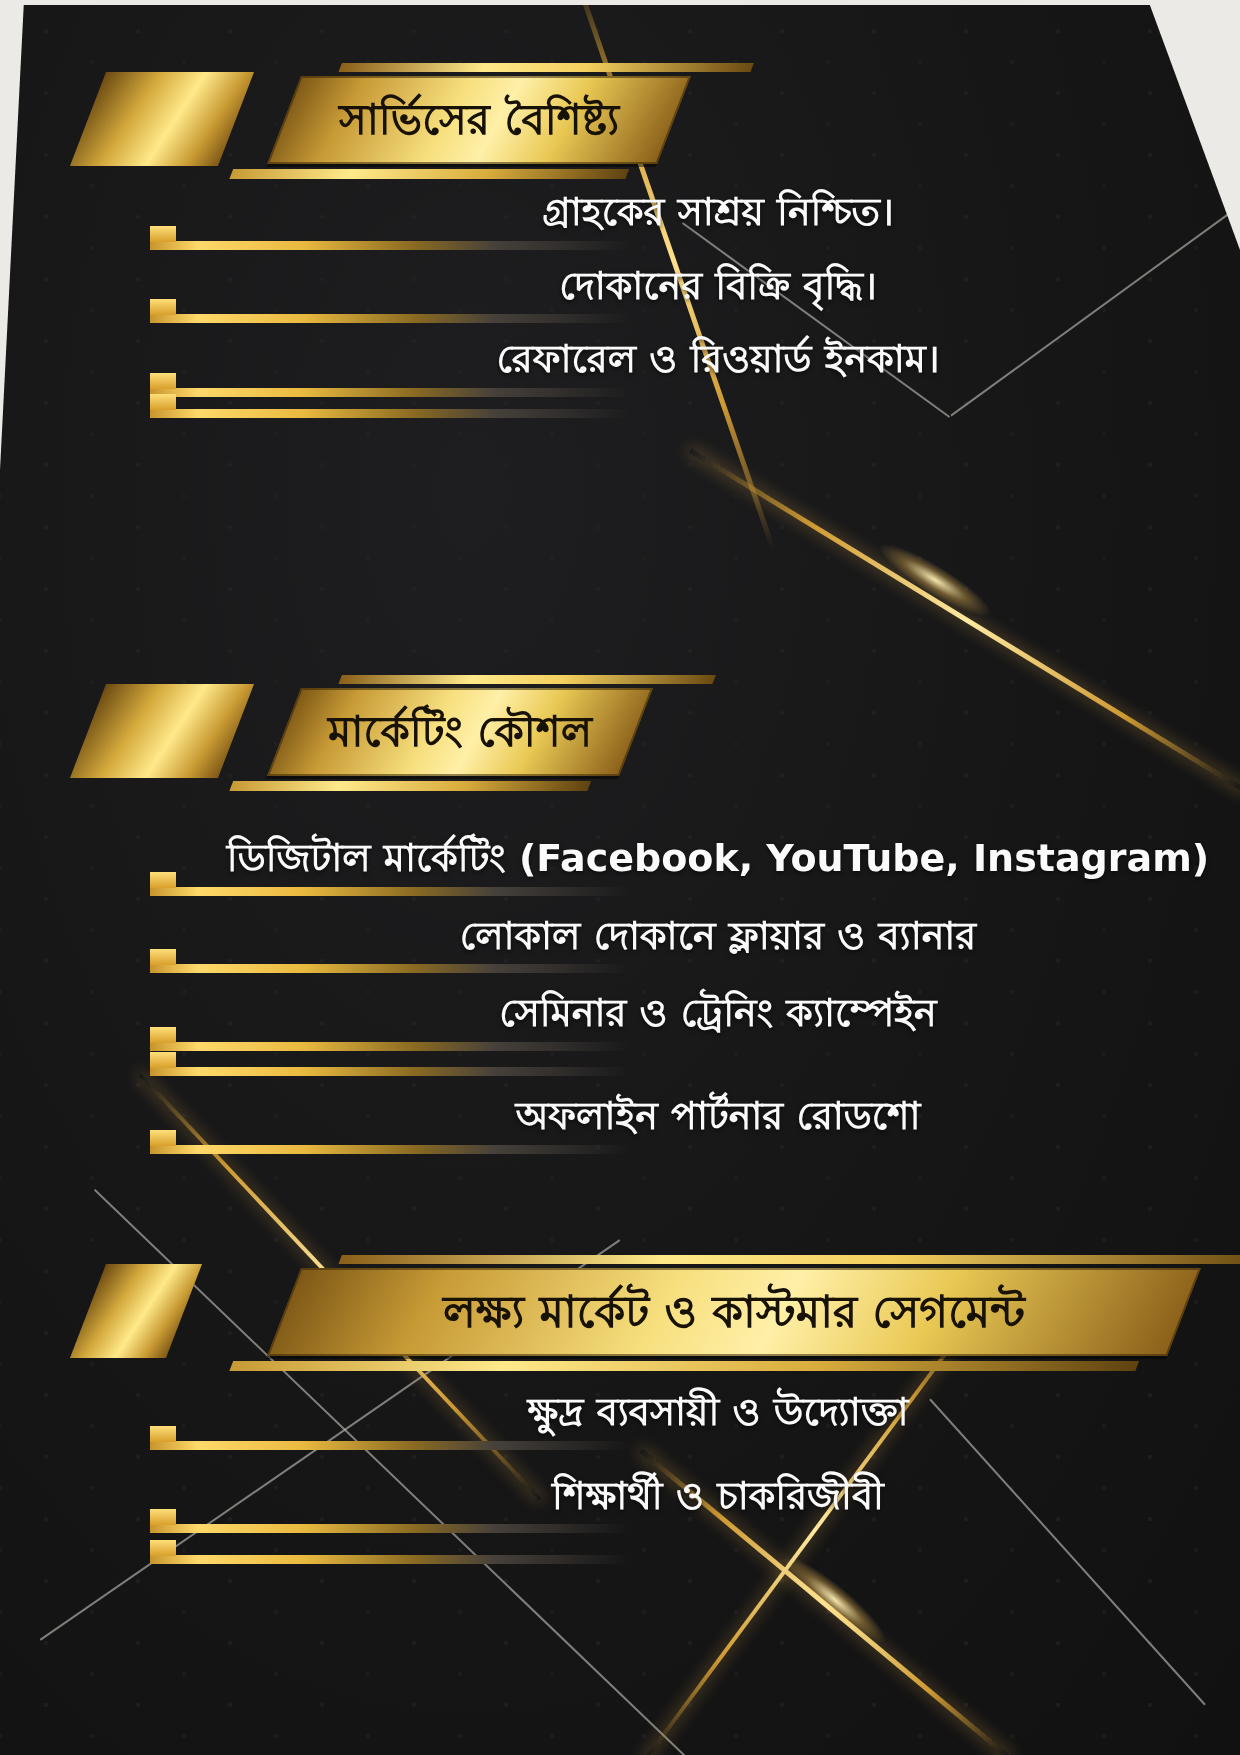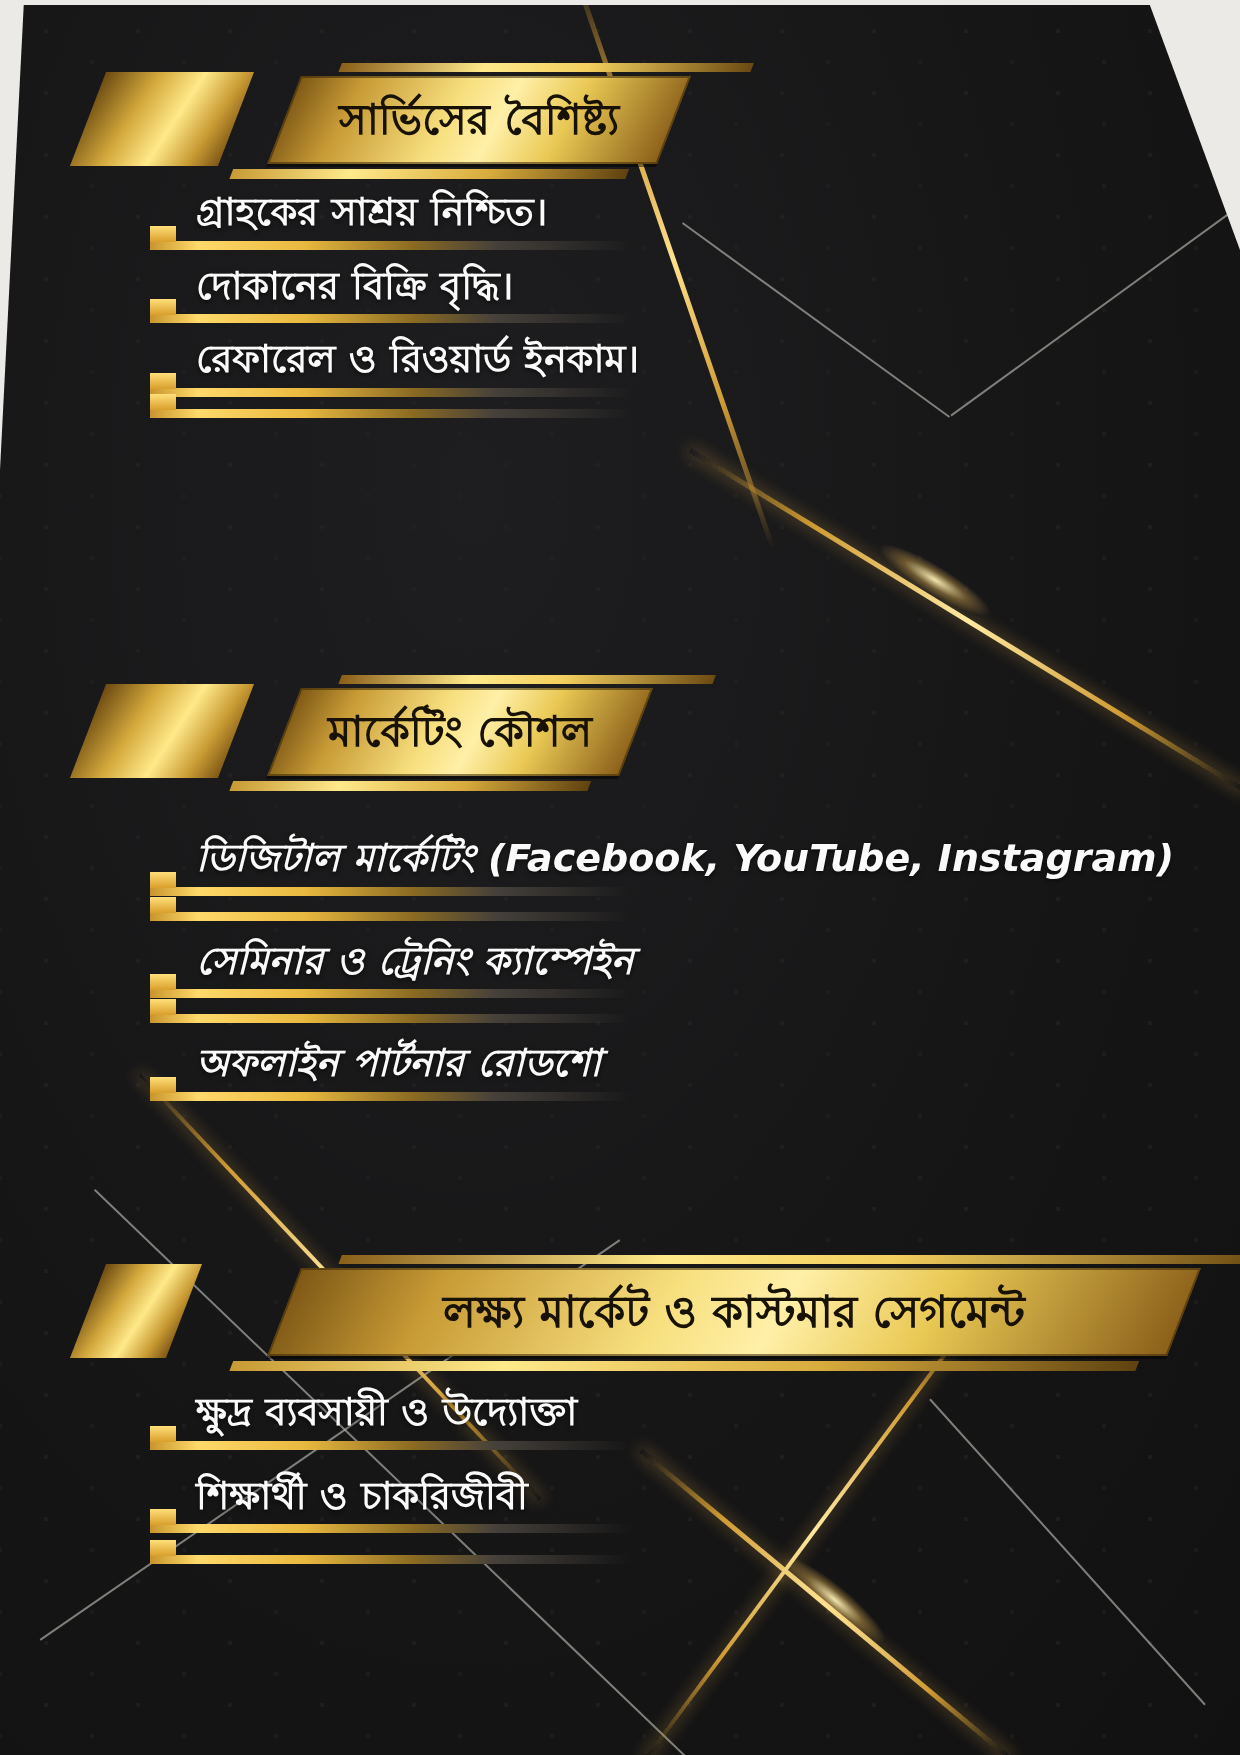--- a/index.html
+++ b/index.html
@@ -66,26 +66,26 @@
     font-size:42px;font-weight:700;color:#171204;letter-spacing:0;
     white-space:nowrap;
   }
   .s2 .banner-title{font-size:44px;}
 
   .items{list-style:none;margin:0;padding:0 0 0 150px;}
   .s0 .items{margin-top:6px;}
   .s1 .items{margin-top:40px;}
   .s2 .items{margin-top:14px;}
   .item{margin-bottom:12px;}
-  .s1 .item{margin-bottom:16px;font-style:italic;}
+  .s1 .item{margin-bottom:16px;}
   .s2 .item{margin-bottom:22px;}
   .item-text{
     display:block;padding-left:46px;
     font-size:38px;font-weight:700;color:#fafafa;line-height:1.28;
-    text-shadow:0 2px 4px rgba(0,0,0,.55);white-space:nowrap;
+    text-shadow:0 2px 4px rgba(0,0,0,.55);white-space:nowrap;text-align:center;
   }
   .item-underline{
     display:block;position:relative;margin-top:4px;height:9px;width:480px;
     background:linear-gradient(to right,#c8952c 0%,#ffd96a 10%,#e9b93f 32%,#8a6a22 55%,#45403a 72%,rgba(45,42,38,0) 100%);
   }
   .notch{
     position:absolute;left:0;top:-15px;width:26px;height:16px;
     background:linear-gradient(180deg,#ffdf7a,#d99f2b);
   }
 </style>
@@ -157,20 +157,21 @@
     </div>
     <ul class="items">
   <li class="item">
     <span class="item-text">ডিজিটাল মার্কেটিং (Facebook, YouTube, Instagram)</span>
     <span class="item-underline">
       <span class="notch"></span>
     </span>
   </li>
 
   <li class="item">
+    <span class="item-text">লোকাল দোকানে ফ্লায়ার ও ব্যানার</span>
     <span class="item-underline">
       <span class="notch"></span>
     </span>
   </li>
 
   <li class="item">
     <span class="item-text">সেমিনার ও ট্রেনিং ক্যাম্পেইন</span>
     <span class="item-underline">
       <span class="notch"></span>
     </span>

